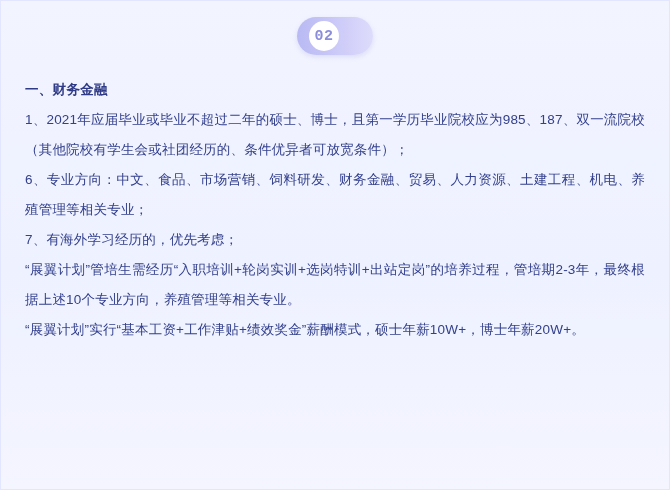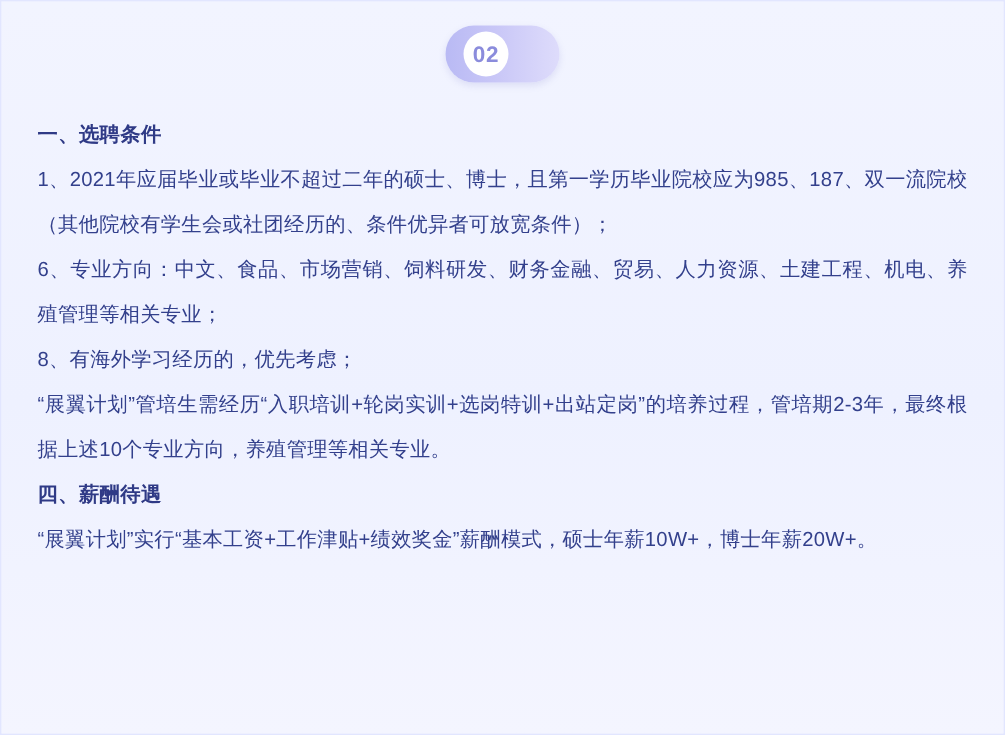--- a/index.html
+++ b/index.html
@@ -46,20 +46,21 @@
     height: 30px;
     border-radius: 15px;
     background: #ffffff;
     color: #8b8cdc;
     font-size: 15px;
     font-weight: bold;
     display: flex;
     align-items: center;
     justify-content: center;
     letter-spacing: 0.5px;
+    font-family: Liberation Mono, monospace;
   }
   .title-text {
     color: #ffffff;
     font-size: 16px;
     font-weight: bold;
     letter-spacing: 2px;
     white-space: nowrap;
   }
   
   .body {
@@ -89,25 +90,24 @@
 <div class="page">
 
   <div class="title-wrap">
     <div class="title-pill">
       <span class="title-num">02</span>
     </div>
   </div>
 
   <div class="body">
 
-    <div class="sec-head">一、选聘条件</div>
+    <div class="sec-head">一、财务金融</div>
     <div class="para">1、2021年应届毕业或毕业不超过二年的硕士、博士，且第一学历毕业院校应为985、187、双一流院校（其他院校有学生会或社团经历的、条件优异者可放宽条件）；</div>
     <div class="para">6、专业方向：中文、食品、市场营销、饲料研发、财务金融、贸易、人力资源、土建工程、机电、养殖管理等相关专业；</div>
-    <div class="para">8、有海外学习经历的，优先考虑；</div>
+    <div class="para">7、有海外学习经历的，优先考虑；</div>
 
 
     <div class="para">“展翼计划”管培生需经历“入职培训+轮岗实训+选岗特训+出站定岗”的培养过程，管培期2-3年，最终根据上述10个专业方向，养殖管理等相关专业。</div>
 
-    <div class="sec-head">四、薪酬待遇</div>
     <div class="para">“展翼计划”实行“基本工资+工作津贴+绩效奖金”薪酬模式，硕士年薪10W+，博士年薪20W+。</div>
 
   </div>
 </div>
 
 </body></html>

